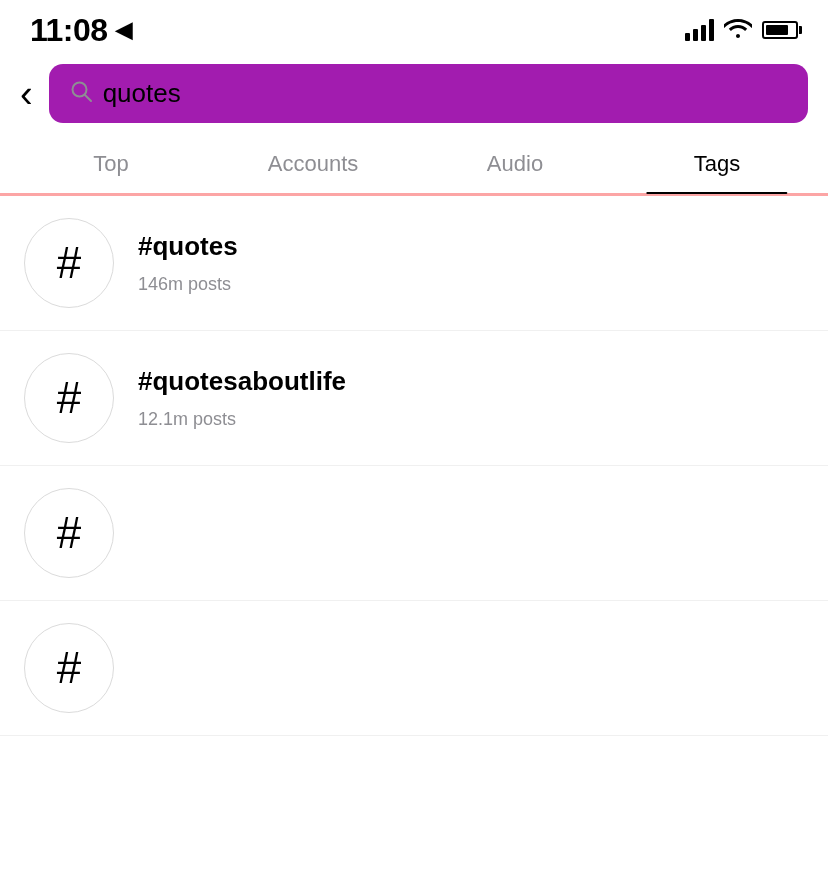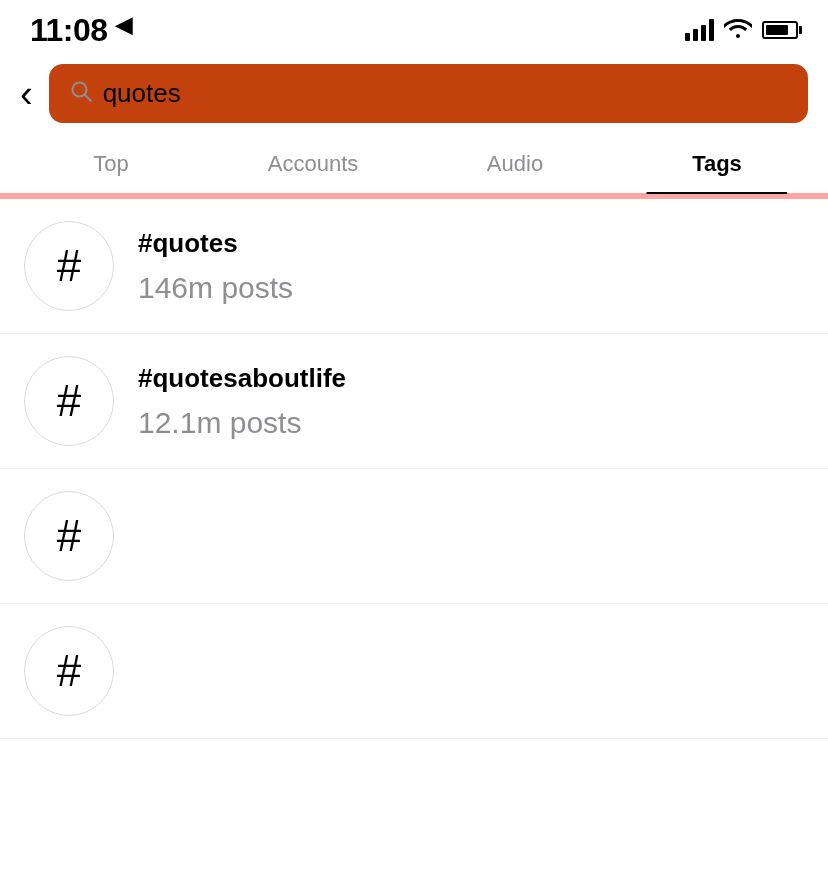--- a/index.html
+++ b/index.html
@@ -82,55 +82,55 @@
       color: #000;
       cursor: pointer;
       font-weight: 300;
       line-height: 1;
       flex-shrink: 0;
     }
     .search-bar {
       flex: 1;
       display: flex;
       align-items: center;
-      background: #c2410c;
+      background: #a21caf;
       border-radius: 14px;
       padding: 14px 20px;
       gap: 10px;
     }
     .search-icon-svg {
       color: #8e8e93;
       font-size: 22px;
       flex-shrink: 0;
     }
     .search-input-text {
       font-size: 26px;
       color: #000;
       font-weight: 400;
     }
 
     
     .tabs-container {
       display: flex;
-      border-bottom: 6px solid #fca5a5;
+      border-bottom: 3px solid #fca5a5;
       padding: 0 10px;
     }
     .tab {
       flex: 1;
       text-align: center;
       padding: 14px 8px 16px;
       font-size: 22px;
       color: #8e8e93;
       cursor: pointer;
       position: relative;
       font-weight: 400;
     }
     .tab.active {
       color: #000;
-      font-weight: 700;
+      font-weight: 400;
     }
     .tab.active::after {
       content: '';
       position: absolute;
       bottom: -1px;
       left: 50%;
       transform: translateX(-50%);
       width: 70%;
       height: 2px;
       background: #000;
@@ -170,30 +170,30 @@
       display: flex;
       flex-direction: column;
       gap: 12px;
     }
     .tag-name {
       font-size: 26px;
       font-weight: 600;
       color: #000;
     }
     .tag-count {
-      font-size: 30px;
+      font-size: 18px;
       color: #8e8e93;
       font-weight: 400;
     }
   </style>
 </head>
 <body>
 
 <div class="status-bar">
-  <div style="display:flex;gap:8px;">
+  <div style="display:flex;align-items:center;gap:8px;">
     <span class="status-time">11:08</span>
     <span style="font-size:22px;font-weight:700;">◀</span>
   </div>
   <div class="status-icons">
     <div class="signal-bars">
       <div class="signal-bar" style="height:8px;"></div>
       <div class="signal-bar" style="height:12px;"></div>
       <div class="signal-bar" style="height:16px;"></div>
       <div class="signal-bar" style="height:22px;"></div>
     </div>

